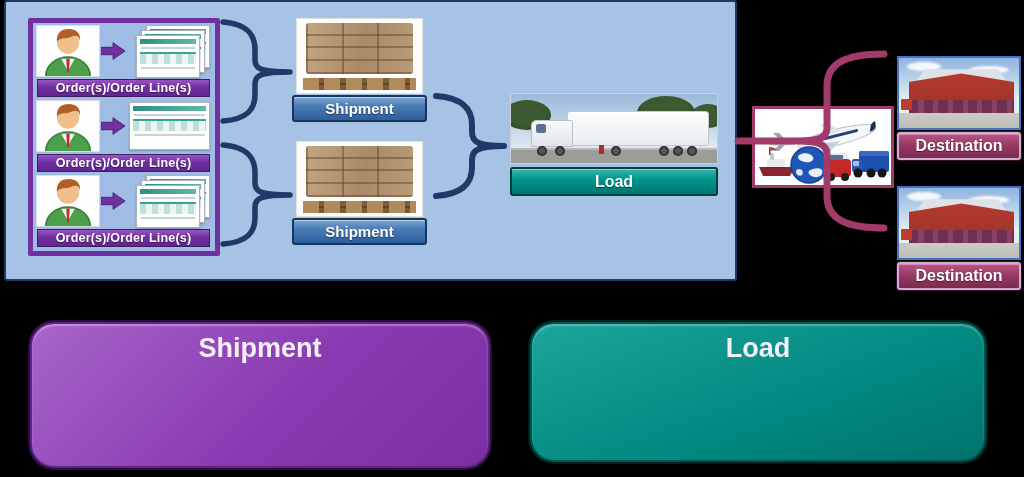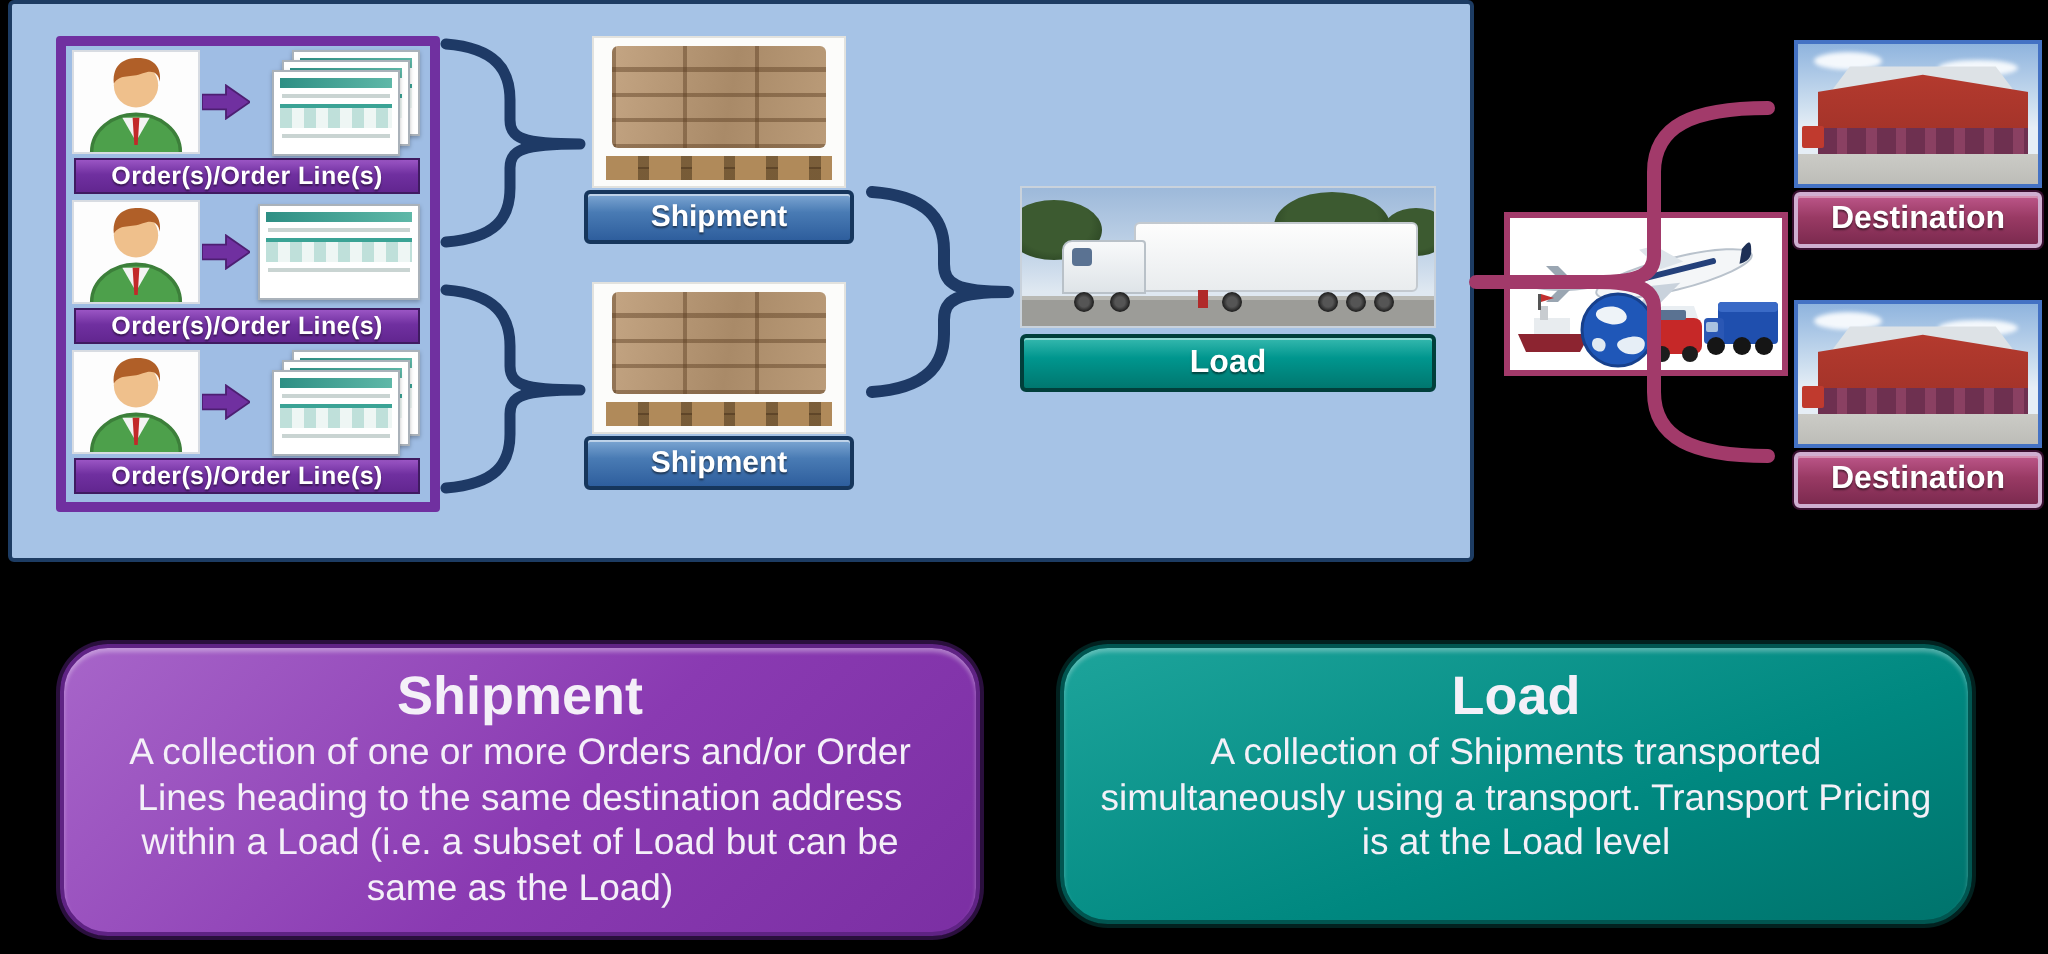--- a/index.html
+++ b/index.html
@@ -87,21 +87,21 @@
   .origin-bar{
     position:absolute;left:4px;top:281px;width:731px;height:25px;box-sizing:border-box;
     background:linear-gradient(180deg,#b07ad2 0%,#8e44ad 45%,#7a2f9e 100%);
     border:1px solid #45175f;border-top:2px solid #caa0e2;
     color:#fff;font-size:15px;display:flex;align-items:center;justify-content:center;
     text-shadow:0 1px 1px rgba(0,0,0,.4);
   }
   
   .transport-image{position:absolute;left:752px;top:106px;width:142px;height:82px;background:#fff;
     border:3px solid #a23a6a;box-sizing:border-box;overflow:hidden;}
-  .destination-card{position:absolute;width:124px;}
+  .destination-card{position:absolute;width:124px;margin-top:36px;}
   .destination-card.d1{left:897px;top:20px;}
   .destination-card.d2{left:897px;top:150px;}
   .warehouse-image{position:relative;width:124px;height:74px;border:2px solid #4472c4;box-sizing:border-box;
     background:linear-gradient(180deg,#8fb4de 0%,#cfe0f0 45%,#e6eef6 60%);overflow:hidden;}
   .cloud{position:absolute;background:#f4f8fc;border-radius:50%;filter:blur(1px);}
   .c1{left:8px;top:4px;width:34px;height:9px;}
   .c2{left:70px;top:8px;width:40px;height:8px;}
   .roof-cap{position:absolute;left:12%;right:8%;top:16%;height:22%;background:#dde2e6;
     clip-path:polygon(0 100%,12% 0,88% 0,100% 100%);}
   .building{position:absolute;left:8%;right:4%;top:22%;height:56%;background:linear-gradient(180deg,#b43a2e,#9e3128);
@@ -352,26 +352,24 @@
       <div class="building"></div>
       <div class="dock"></div>
       <div class="ground"></div>
       <div class="mini-truck"></div>
     </div>
     <div class="banner-maroon">Destination</div>
   </div>
 
   <div class="def-box def-purple">
     <div class="def-title">Shipment</div>
-    <div class="def-body">A collection of one or more Orders and/or Order Lines heading to the same destination address within a Load (i.e. a subset of Load but can be same as the Load)</div>
   </div>
 
   <div class="def-box def-teal">
     <div class="def-title">Load</div>
-    <div class="def-body">A collection of Shipments transported simultaneously using a transport. Transport Pricing is at the Load level</div>
   </div>
 
   <svg class="connectors" width="1024" height="477" viewBox="0 0 1024 477">
     <path d="M 223,22 C 248,24 255,35 255,50 L 255,60 C 255,69 261,72 290,72 C 261,72 255,75 255,84 L 255,94 C 255,109 248,119 223,121" fill="none" stroke="#1e3a66" stroke-width="5.5" stroke-linecap="round" stroke-linejoin="round"></path>
     <path d="M 223,145 C 248,147 255,158 255,173 L 255,183 C 255,192 261,195 290,195 C 261,195 255,198 255,207 L 255,217 C 255,232 248,242 223,244" fill="none" stroke="#1e3a66" stroke-width="5.5" stroke-linecap="round" stroke-linejoin="round"></path>
     <path d="M 436,96 C 465,98 472,111 472,125 L 472,132 C 472,142 478,146 504,146 C 478,146 472,150 472,160 L 472,167 C 472,181 465,194 436,196" fill="none" stroke="#1e3a66" stroke-width="6" stroke-linecap="round" stroke-linejoin="round"></path>
     <path d="M 738,141 L 798,141 M 884,54 C 846,54 827,63 827,86 L 827,128 C 827,137 820,141 798,141 C 820,141 827,145 827,154 L 827,196 C 827,219 846,228 884,228" fill="none" stroke="#a23a6a" stroke-width="7" stroke-linecap="round" stroke-linejoin="round"></path>
   </svg>
 
 </div>

